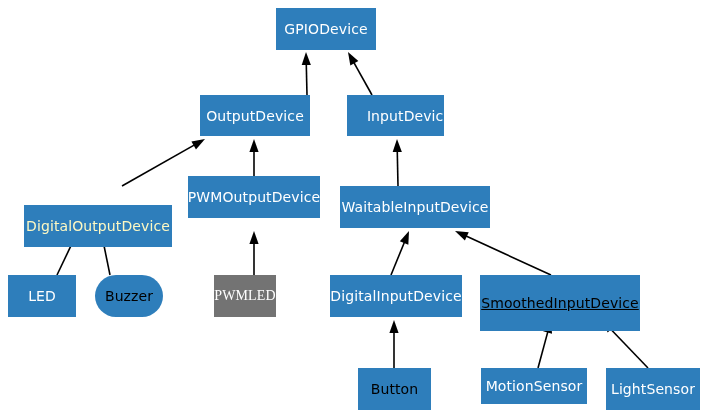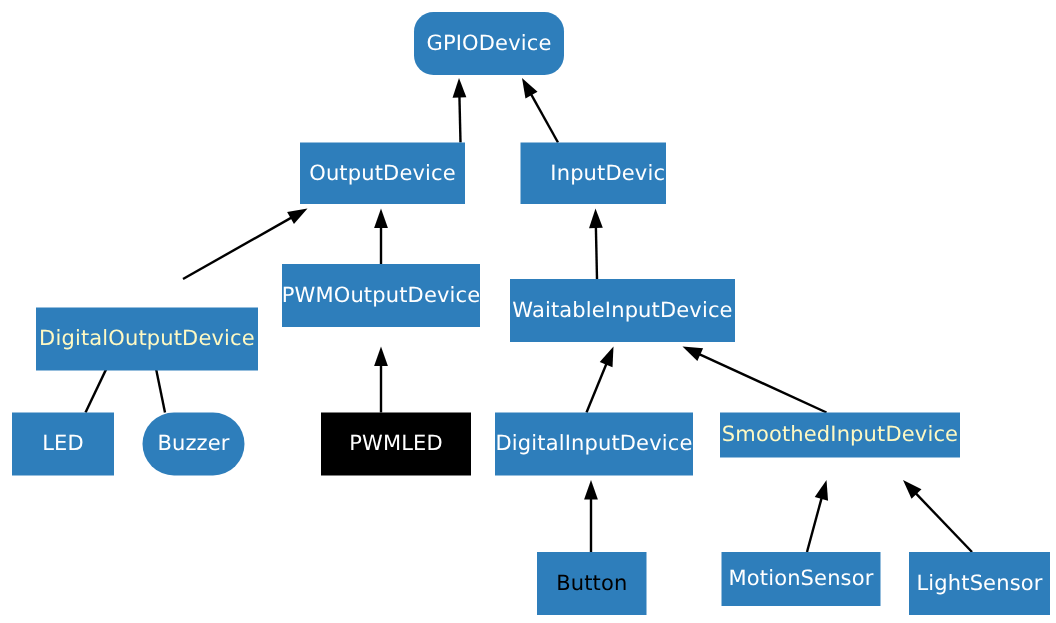--- a/index.html
+++ b/index.html
@@ -93,51 +93,51 @@
       <g>
         <line x1="538" y1="368" x2="548.1244297669884" y2="330.61749009111935" stroke="#000000" stroke-width="1.6"></line>
         <polygon points="551,320 552.0416401263635,333.75045402330954 543.1615575047001,331.345431646609" fill="#000000"></polygon>
       </g>
       <g>
         <line x1="648" y1="368" x2="609.6109589955918" y2="327.9418702562697" stroke="#000000" stroke-width="1.6"></line>
         <polygon points="602,320 614.3159154655939,326.2030819956167 607.6736239785321,332.56861133738437" fill="#000000"></polygon>
       </g>
     </svg>
   <div id="node-layer">
-      <div class="node" style="left: 276px; top: 8px; width: 100px; height: 42px; background: rgb(46, 126, 187); color: rgb(255, 255, 255); border-radius: 13px;">
+      <div class="node" style="left: 276px; top: 8px; width: 100px; height: 42px; background: rgb(46, 126, 187); color: rgb(255, 255, 255);">
         <span>GPIODevice</span>
       </div>
       <div class="node" style="left: 200px; top: 95px; width: 110px; height: 41px; background: rgb(46, 126, 187); color: rgb(255, 255, 255);">
         <span>OutputDevice</span>
       </div>
       <div class="node" style="left: 347px; top: 95px; width: 97px; height: 41px; background: rgb(46, 126, 187); color: rgb(255, 255, 255); padding-left: 28px;">
         <span>InputDevice</span>
       </div>
       <div class="node" style="left: 24px; top: 186px; width: 148px; height: 42px; background: rgb(46, 126, 187); color: #fef9c3; margin-top: 19px;">
         <span>DigitalOutputDevice</span>
       </div>
       <div class="node" style="left: 188px; top: 176px; width: 132px; height: 42px; background: rgb(46, 126, 187); color: rgb(255, 255, 255);">
         <span>PWMOutputDevice</span>
       </div>
       <div class="node" style="left: 340px; top: 186px; width: 150px; height: 42px; background: rgb(46, 126, 187); color: rgb(255, 255, 255);">
         <span>WaitableInputDevice</span>
       </div>
       <div class="node" style="left: 8px; top: 275px; width: 68px; height: 42px; background: rgb(46, 126, 187); color: rgb(255, 255, 255);">
         <span>LED</span>
       </div>
-      <div class="node" style="left: 95px; top: 275px; width: 68px; height: 42px; background: rgb(46, 126, 187); color: #ffffff; border-radius: 21px;">
+      <div class="node" style="left: 95px; top: 275px; width: 68px; height: 42px; background: rgb(46, 126, 187); color: #000000; border-radius: 21px;">
         <span>Buzzer</span>
       </div>
-      <div class="node" style="left: 214px; top: 275px; width: 100px; height: 42px; background: #000000; color: rgb(255, 255, 255);">
+      <div class="node" style="left: 214px; top: 275px; width: 62px; height: 42px; background: #737373; color: rgb(255, 255, 255); font-family: Liberation Serif, serif;">
         <span>PWMLED</span>
       </div>
       <div class="node" style="left: 330px; top: 275px; width: 132px; height: 42px; background: rgb(46, 126, 187); color: rgb(255, 255, 255);">
         <span>DigitalInputDevice</span>
       </div>
-      <div class="node" style="left: 480px; top: 275px; width: 160px; height: 30px; background: rgb(46, 126, 187); color: #fef9c3;">
+      <div class="node" style="left: 480px; top: 275px; width: 160px; height: 56px; background: rgb(46, 126, 187); color: #000000; text-decoration: underline;">
         <span>SmoothedInputDevice</span>
       </div>
       <div class="node" style="left: 358px; top: 368px; width: 73px; height: 42px; background: rgb(46, 126, 187); color: #000000;">
         <span>Button</span>
       </div>
       <div class="node" style="left: 481px; top: 368px; width: 106px; height: 36px; background: rgb(46, 126, 187); color: rgb(255, 255, 255);">
         <span>MotionSensor</span>
       </div>
       <div class="node" style="left: 606px; top: 368px; width: 94px; height: 42px; background: rgb(46, 126, 187); color: rgb(255, 255, 255);">
         <span>LightSensor</span>

